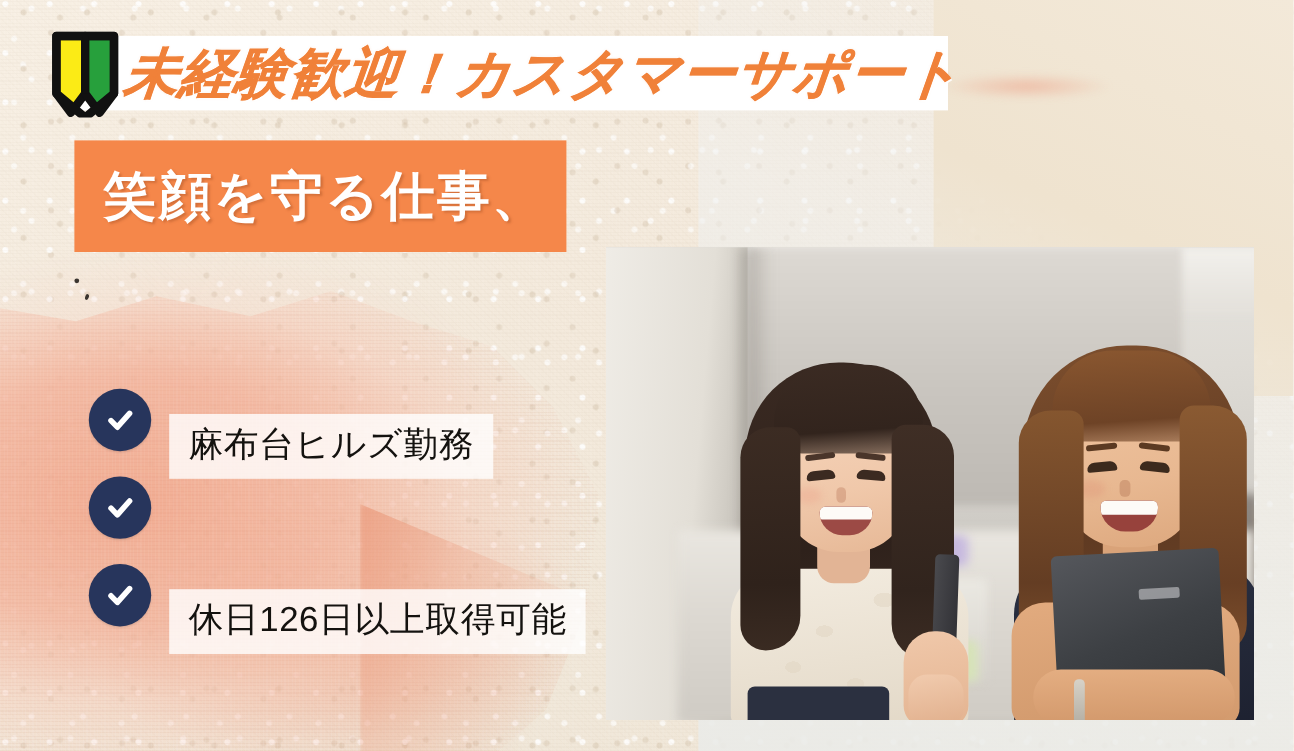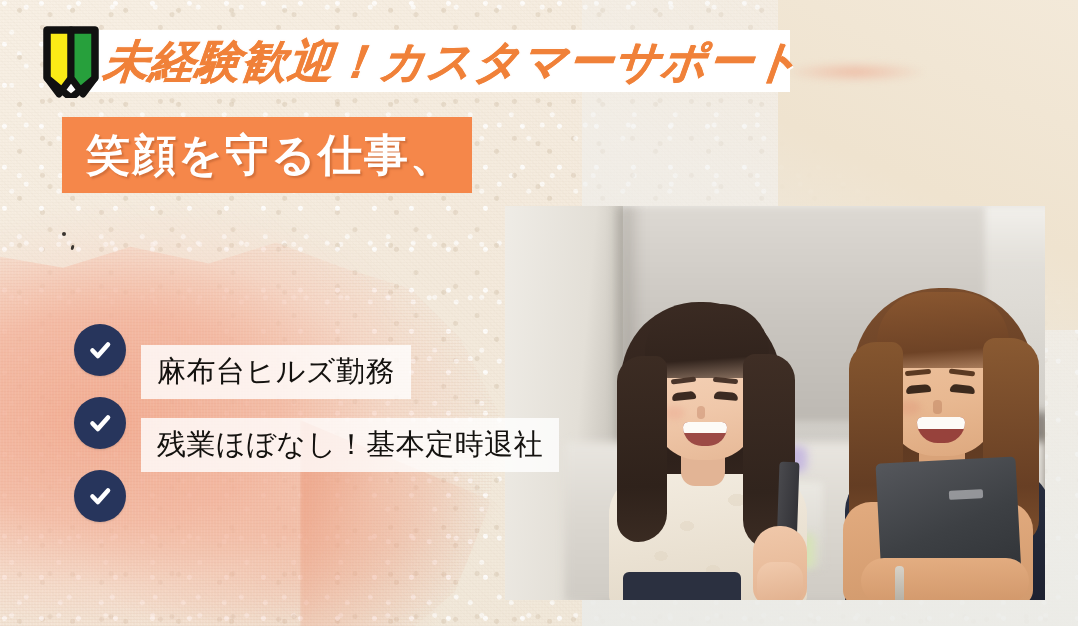--- a/index.html
+++ b/index.html
@@ -171,21 +171,21 @@
     position: absolute;
     background: #f5874a;
     display: flex;
     align-items: center;
     box-sizing: border-box;
   }
   .headline-1 {
     left: 62px;
     top: 117px;
     width: 410px;
-    height: 76px;
+    height: 93px;
     padding-left: 24px;
   }
   .headline-2 {
     left: 98px;
     top: 212px;
     width: 644px;
     height: 79px;
     padding-left: 24px;
   }
   .headline-text {
@@ -643,26 +643,26 @@
       </span>
       <span class="bullet-label">麻布台ヒルズ勤務</span>
     </div>
 
     <div class="bullet-row">
       <span class="check-badge">
         <svg viewBox="0 0 32 32" width="32" height="32" aria-hidden="true">
           <path d="M8.5 16.5 L13.8 22 L24 10.5" fill="none" stroke="#ffffff" stroke-width="4.6" stroke-linecap="round" stroke-linejoin="round"></path>
         </svg>
       </span>
-      <span class="bullet-label">残業ほぼなし！基本定時退社</span>
     </div>
 
     <div class="bullet-row">
       <span class="check-badge">
         <svg viewBox="0 0 32 32" width="32" height="32" aria-hidden="true">
           <path d="M8.5 16.5 L13.8 22 L24 10.5" fill="none" stroke="#ffffff" stroke-width="4.6" stroke-linecap="round" stroke-linejoin="round"></path>
         </svg>
       </span>
+      <span class="bullet-label">休日126日以上取得可能</span>
     </div>
 
   </div>
 
 </div>
 
 </body></html>

